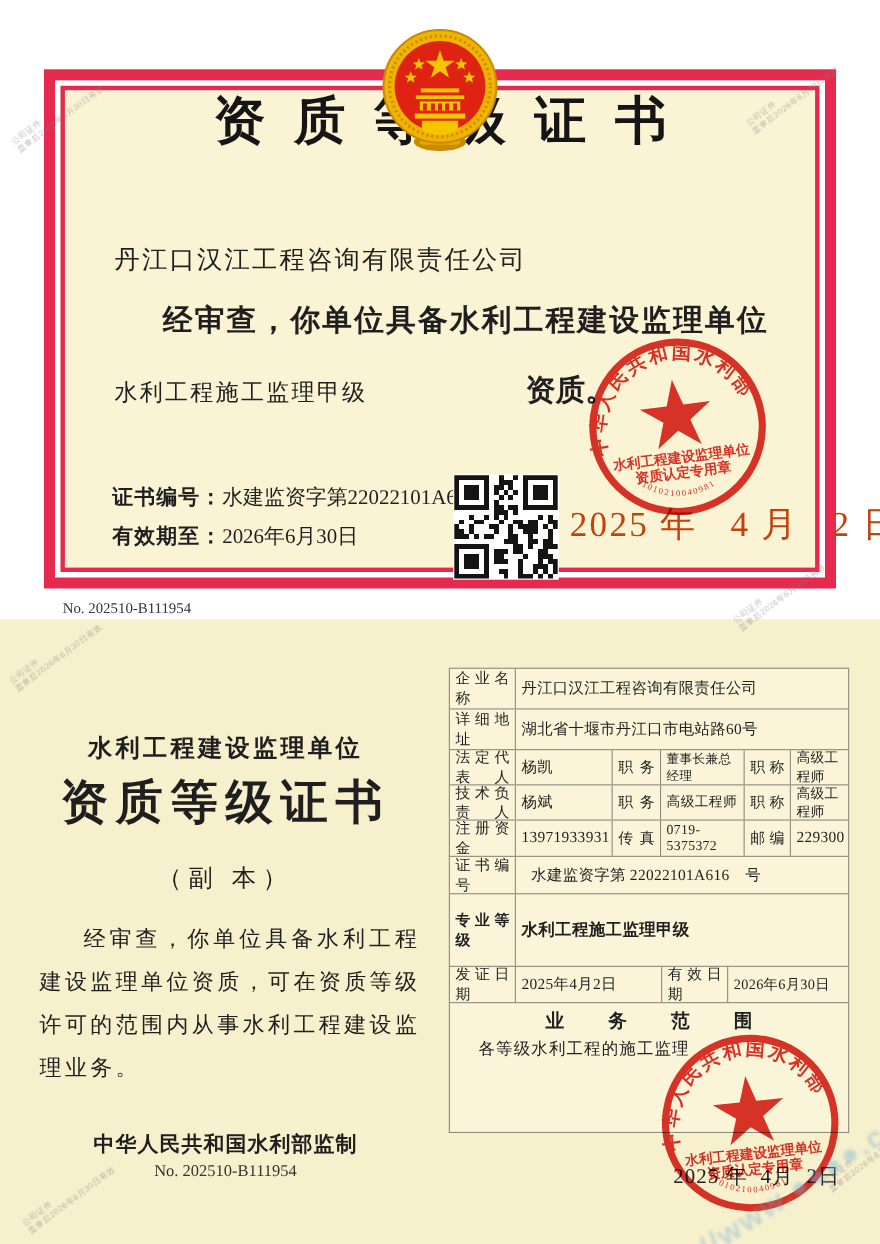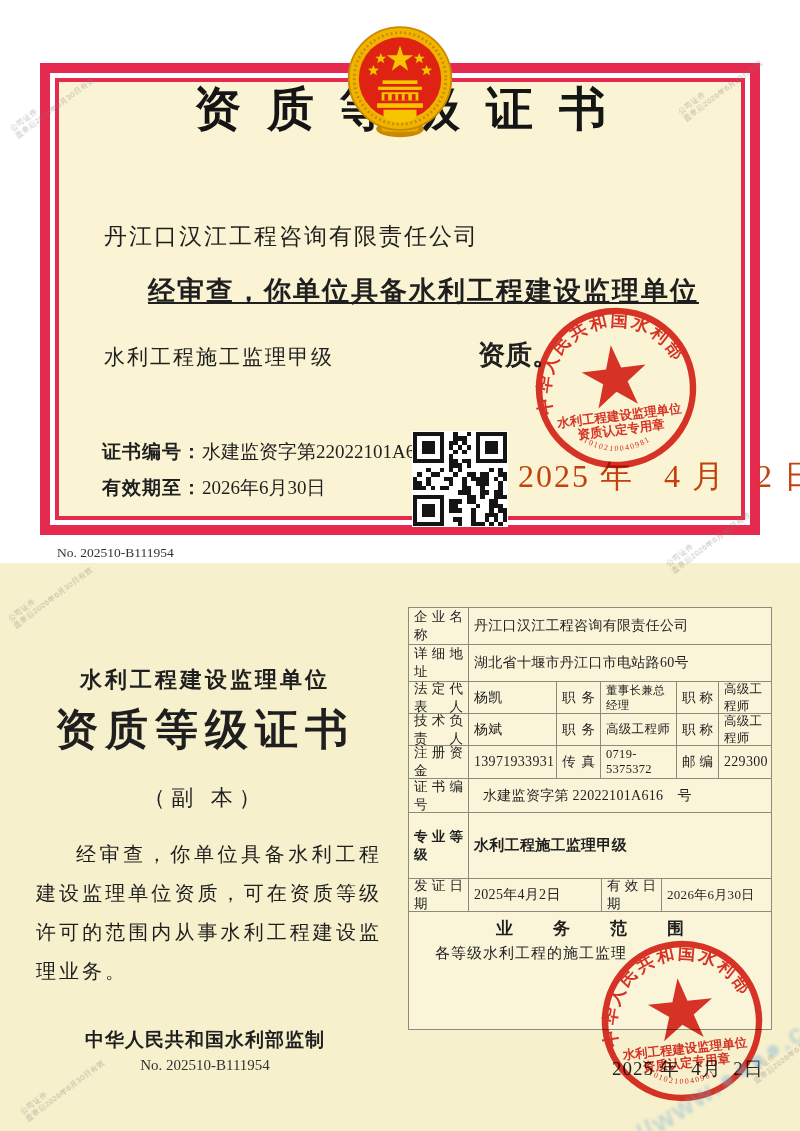--- a/index.html
+++ b/index.html
@@ -18,21 +18,21 @@
     position:absolute;left:5px;top:5px;right:5px;bottom:5px;
     border:4px solid #e62a4f;background:#faf4d4;
   }
   .emblem{position:absolute;left:345px;top:25px;width:110px;height:118px;z-index:5;}
   .front-title{
     position:absolute;left:0;right:0;top:78px;text-align:center;
     font-size:47px;font-weight:bold;letter-spacing:26px;text-indent:26px;color:#151515;
   }
   .front-company{position:absolute;left:64px;top:158px;font-size:23px;letter-spacing:2px;}
   .front-statement{
-    position:absolute;left:108px;top:210px;font-size:27px;font-weight:bold;letter-spacing:2px;text-decoration:underline;
+    position:absolute;left:108px;top:210px;font-size:27px;font-weight:bold;letter-spacing:2px;
   }
   .front-grade{position:absolute;left:64px;top:280px;font-size:21px;letter-spacing:2px;}
   .front-zizhi{position:absolute;left:438px;top:274px;font-size:27px;font-weight:bold;}
   .front-certno{position:absolute;left:62px;top:376px;font-size:19px;}
   .front-valid{position:absolute;left:62px;top:412px;font-size:19px;text-align:center;}
   .front-certno b,.front-valid b{font-weight:bold;letter-spacing:1px;}
   .qr-box{position:absolute;left:372px;top:368px;width:94px;height:94px;background:#fff;padding:1px;}
   .qr-box svg{width:100%;height:100%;display:block;}
   .front-date{
     position:absolute;left:478px;top:392px;font-size:32px;letter-spacing:2px;

